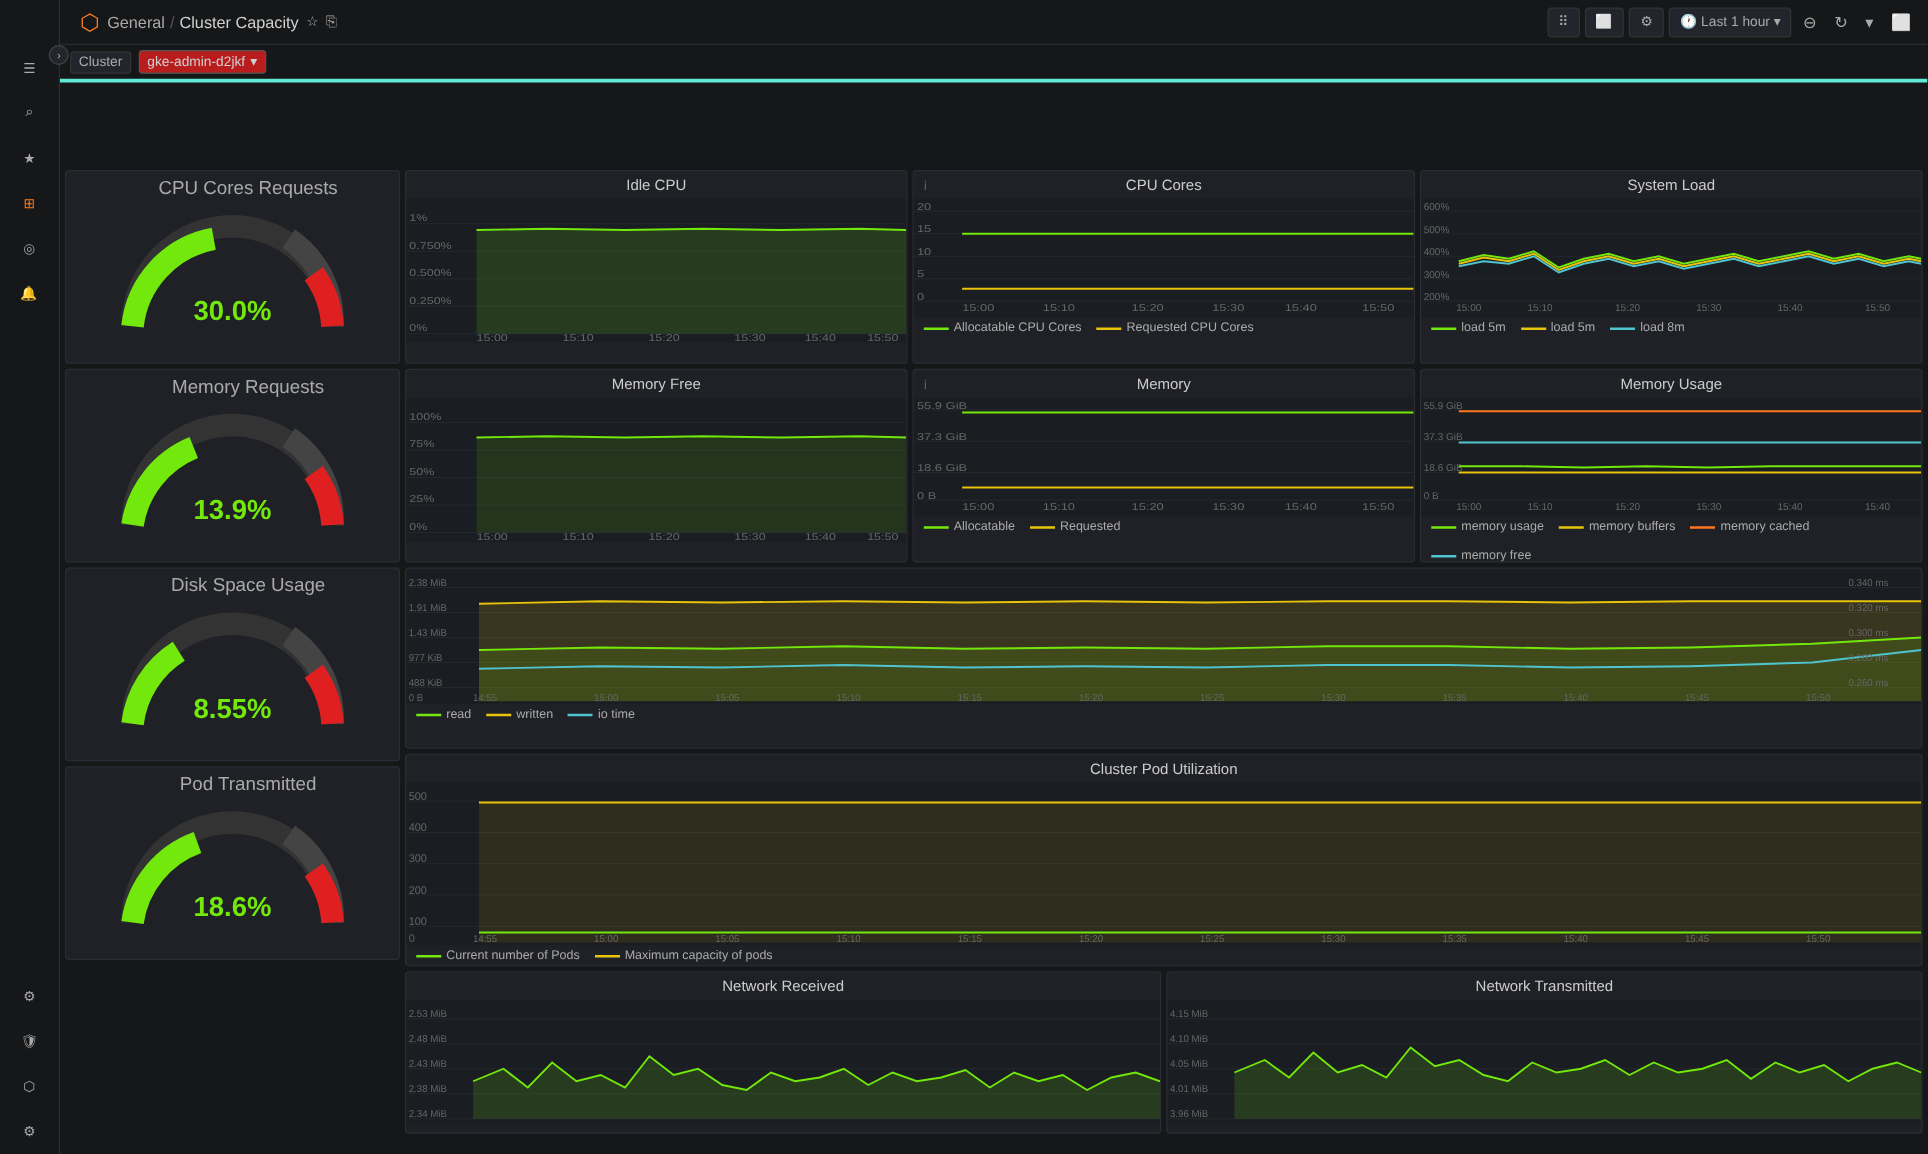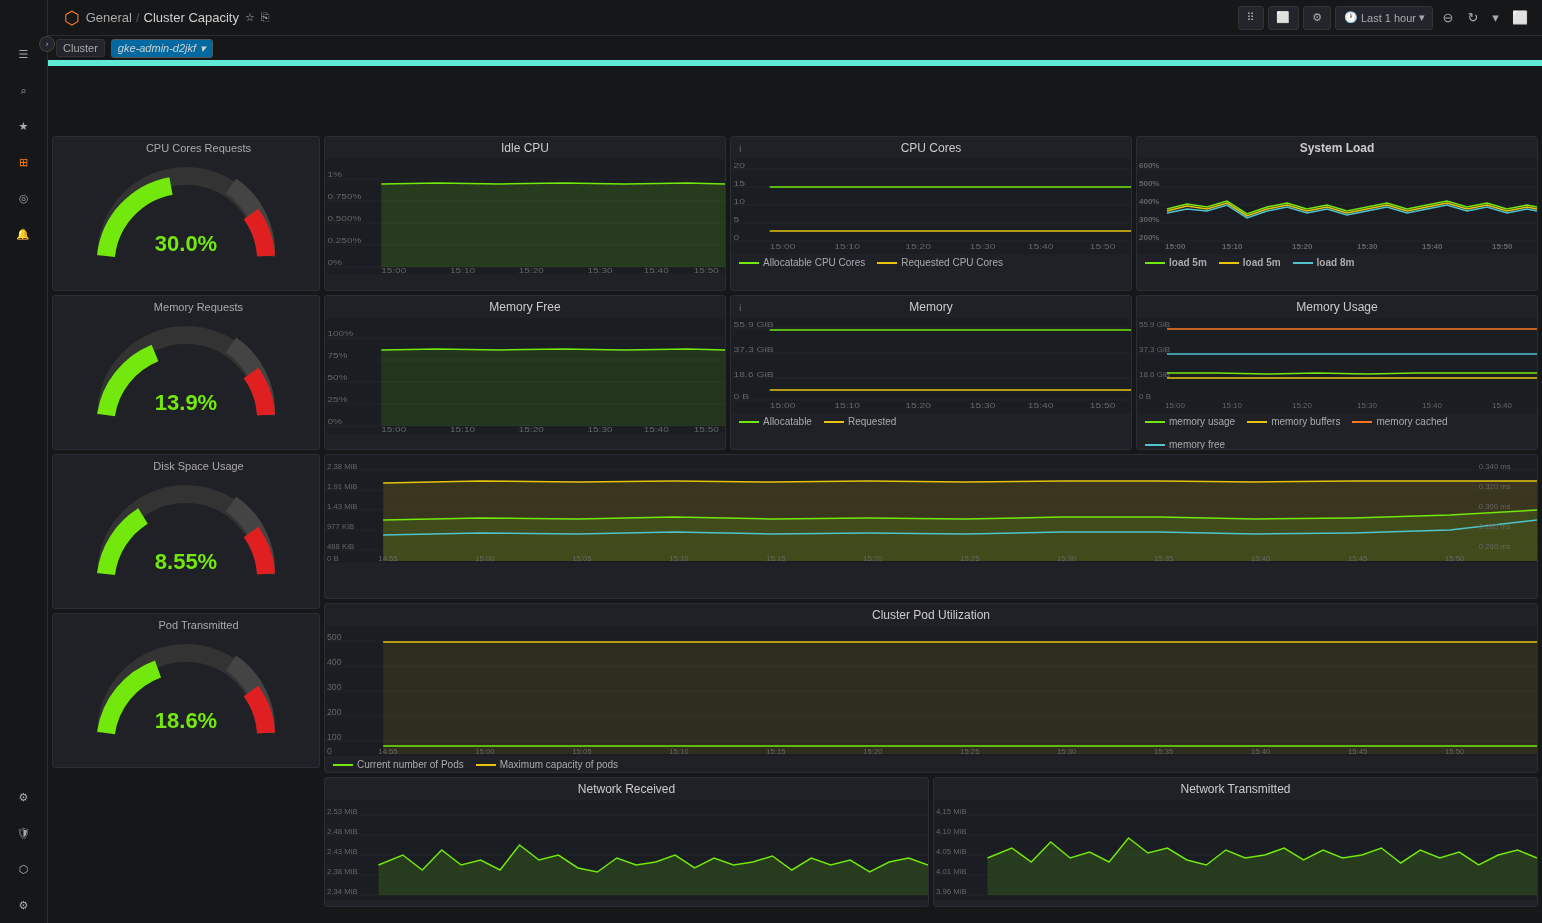--- a/index.html
+++ b/index.html
@@ -16,33 +16,33 @@
     .topbar-btn { background: #22252b; border: 1px solid #333; color: #aaa; padding: 2px 8px; border-radius: 3px; cursor: pointer; font-size: 11px; display: flex; align-items: center; gap: 3px; height: 24px; }
     .topbar-icon-btn { background: none; border: none; color: #aaa; cursor: pointer; padding: 2px 5px; font-size: 13px; }
 
     
     .sidebar { position: fixed; left: 0; top: 0; width: 48px; height: 923px; background: #161719; border-right: 1px solid #2c2c2c; display: flex; flex-direction: column; align-items: center; padding-top: 36px; z-index: 10; }
     .sidebar-item { width: 100%; display: flex; justify-content: center; align-items: center; height: 36px; color: #aaa; cursor: pointer; }
     .sidebar-item.active { color: #ff7c1f; }
     .sidebar-toggle { position: absolute; top: 36px; right: -8px; width: 16px; height: 16px; background: #22252b; border: 1px solid #444; border-radius: 50%; display: flex; align-items: center; justify-content: center; font-size: 9px; color: #aaa; cursor: pointer; }
 
     
-    .filterbar { display: flex; align-items: center; gap: 6px; padding: 4px 8px; background: #161719; border-bottom: 6px solid #5eead4; height: 30px; margin-left: 48px; }
+    .filterbar { display: flex; align-items: center; gap: 6px; padding: 4px 8px; background: #161719; border-bottom: 3px solid #5eead4; height: 30px; margin-left: 48px; }
     .filter-tag { background: #22252b; border: 1px solid #333; border-radius: 3px; padding: 2px 6px; font-size: 11px; color: #aaa; }
-    .filter-dropdown { background: #0369a1; border: 1px solid #555; border-radius: 3px; padding: 2px 6px; font-size: 11px; color: #d0d0d0; cursor: pointer; display: flex; align-items: center; gap: 4px; font-style: italic; }
+    .filter-dropdown { background: #b91c1c; border: 1px solid #555; border-radius: 3px; padding: 2px 6px; font-size: 11px; color: #d0d0d0; cursor: pointer; display: flex; align-items: center; gap: 4px; }
 
     
     .main { margin-left: 48px; margin-top: 66px; height: calc(923px - 66px); overflow-y: auto; padding: 4px; background: #161719; }
 
     
     .dashboard-row { display: flex; gap: 4px; margin-bottom: 4px; }
 
     
     .panel { background: #1f2126; border: 1px solid #2a2d34; border-radius: 3px; overflow: hidden; }
-    .panel-title { font-size: 11px; color: #aaa; padding: 5px 8px 2px; text-align: center; margin-left: 25px; }
+    .panel-title { font-size: 15px; color: #aaa; padding: 5px 8px 2px; text-align: center; margin-left: 25px; }
 
     
     .gauge-panel { width: 268px; min-height: 155px; display: flex; flex-direction: column; align-items: center; }
     .legend { display: flex; gap: 12px; padding: 3px 8px; font-size: 10px; color: #aaa; align-items: flex-start; }
     .legend-item { display: flex; align-items: center; gap: 4px; }
     .legend-dot { width: 20px; height: 2px; }
 
     
     svg { display: block; }
 
@@ -250,21 +250,21 @@
               <div class="legend-dot" style="background:#73e80c;"></div>
               <span>Allocatable CPU Cores</span>
             </div>
             <div class="legend-item">
               <div class="legend-dot" style="background:#e8c40c;"></div>
               <span>Requested CPU Cores</span>
             </div>
           </div>
         </div>
 
-        <div class="panel" style="flex:1;font-weight:bold;">
+        <div class="panel" style="flex:1;">
           <div class="panel-header">
             <span class="panel-header-title">System Load</span>
           </div>
           <svg width="100%" height="95" viewBox="0 0 400 95" preserveAspectRatio="none">
             <rect width="400" height="95" fill="#1a1d21"></rect>
             <line x1="0" y1="10" x2="400" y2="10" class="grid-line"></line>
             <line x1="0" y1="28" x2="400" y2="28" class="grid-line"></line>
             <line x1="0" y1="46" x2="400" y2="46" class="grid-line"></line>
             <line x1="0" y1="64" x2="400" y2="64" class="grid-line"></line>
             <line x1="0" y1="82" x2="400" y2="82" class="grid-line"></line>
@@ -451,20 +451,34 @@
           <text x="955" y="106" fill="#666" font-size="8">15:40</text>
           <text x="1055" y="106" fill="#666" font-size="8">15:45</text>
           <text x="1155" y="106" fill="#666" font-size="8">15:50</text>
 
           <text x="1190" y="14" fill="#666" font-size="8">0.340 ms</text>
           <text x="1190" y="34" fill="#666" font-size="8">0.320 ms</text>
           <text x="1190" y="54" fill="#666" font-size="8">0.300 ms</text>
           <text x="1190" y="74" fill="#666" font-size="8">0.280 ms</text>
           <text x="1190" y="94" fill="#666" font-size="8">0.260 ms</text>
         </svg>
+        <div class="legend">
+          <div class="legend-item">
+            <div class="legend-dot" style="background:#73e80c;"></div>
+            <span>read</span>
+          </div>
+          <div class="legend-item">
+            <div class="legend-dot" style="background:#e8c40c;"></div>
+            <span>written</span>
+          </div>
+          <div class="legend-item">
+            <div class="legend-dot" style="background:#4fc4cf;"></div>
+            <span>io time</span>
+          </div>
+        </div>
       </div>
 
       <div class="panel" style="height:170px;">
         <div class="panel-header">
           <span class="panel-header-title">Cluster Pod Utilization</span>
         </div>
         <svg width="100%" height="130" viewBox="0 0 1250 130" preserveAspectRatio="none">
           <rect width="1250" height="130" fill="#1a1d21"></rect>
           <line x1="0" y1="15" x2="1250" y2="15" class="grid-line"></line>
           <line x1="0" y1="40" x2="1250" y2="40" class="grid-line"></line>

